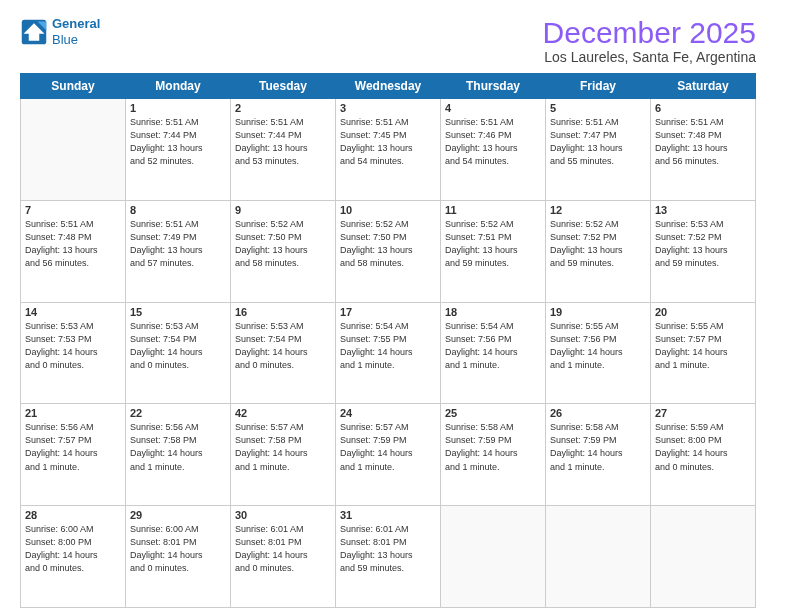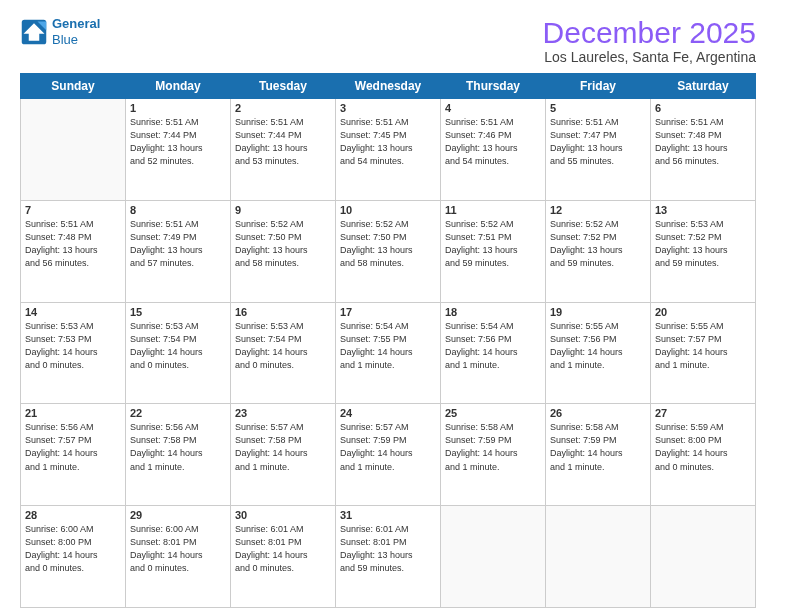--- a/index.html
+++ b/index.html
@@ -290,21 +290,21 @@
 and 1 minute.</div>
           </td>
           <td>
             <span class="day-num">22</span>
             <div class="day-info" style="white-space: pre-line;">Sunrise: 5:56 AM
 Sunset: 7:58 PM
 Daylight: 14 hours
 and 1 minute.</div>
           </td>
           <td>
-            <span class="day-num">23</span>
+            <span class="day-num">42</span>
             <div class="day-info" style="white-space: pre-line;">Sunrise: 5:57 AM
 Sunset: 7:58 PM
 Daylight: 14 hours
 and 1 minute.</div>
           </td>
           <td>
             <span class="day-num">24</span>
             <div class="day-info" style="white-space: pre-line;">Sunrise: 5:57 AM
 Sunset: 7:59 PM
 Daylight: 14 hours

